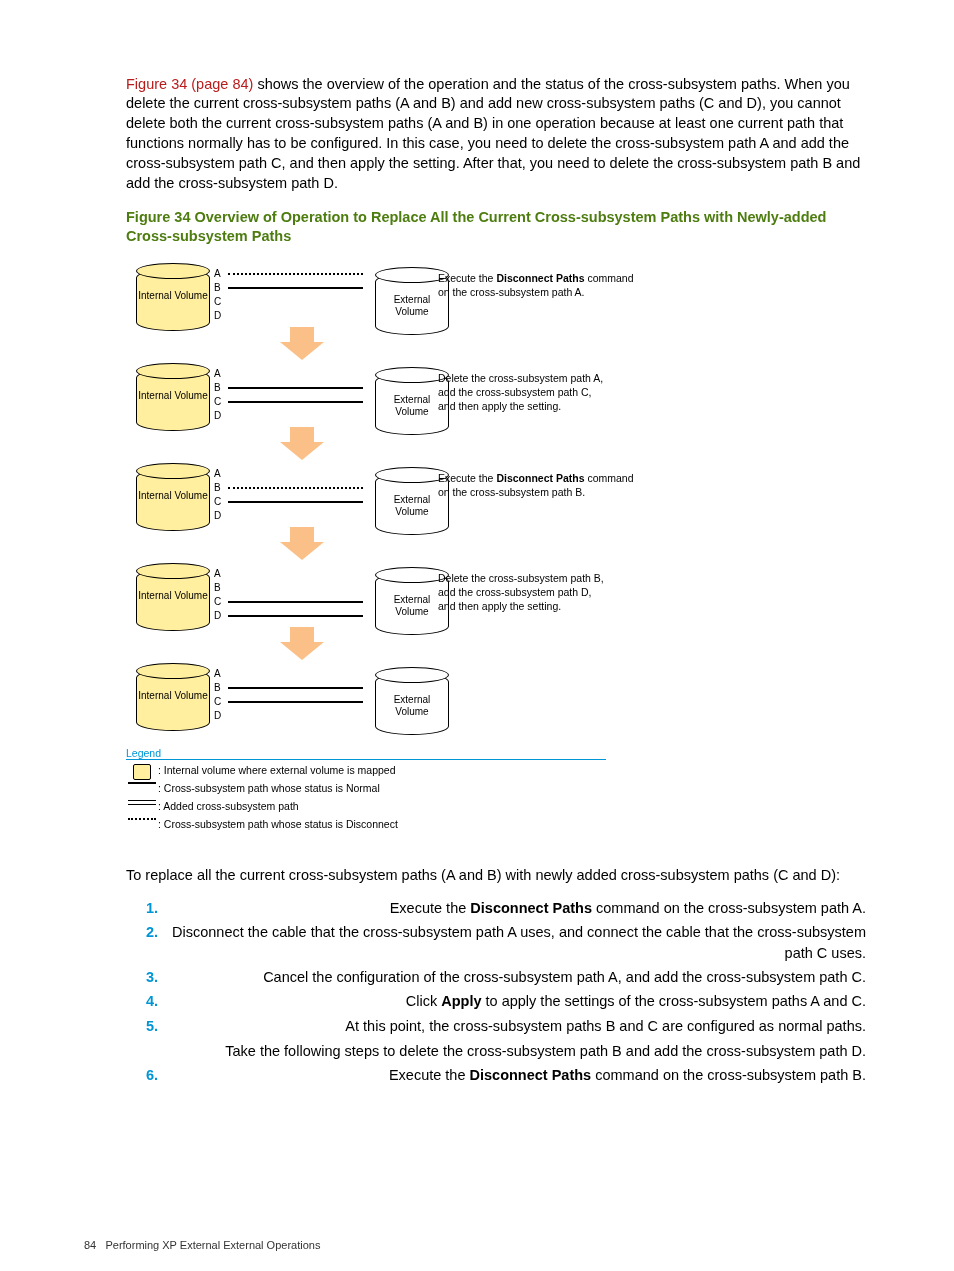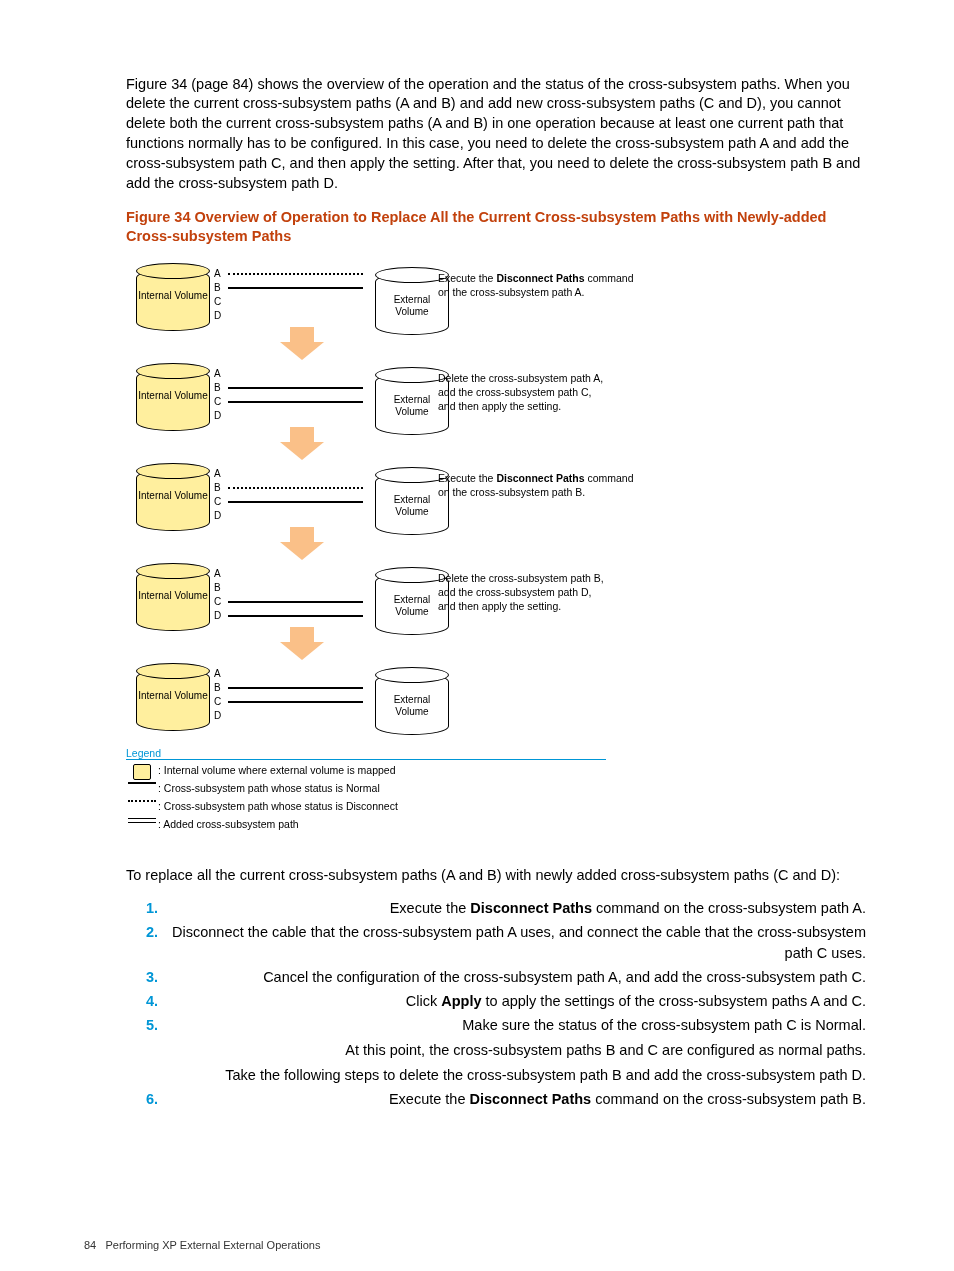--- a/index.html
+++ b/index.html
@@ -15,23 +15,23 @@
     height: 1271px;
     box-sizing: border-box;
     padding: 60px 88px 34px 126px;
     position: relative;
   }
   .body-text {
     font-size: 14.5px;
     line-height: 1.37;
     margin-bottom: 12px;
   }
-  .body-text a { color: #000000; text-decoration: none; }
+  .body-text a { color: #b91c1c; text-decoration: none; }
   .fig-caption {
-    color: #c2410c;
+    color: #4d7c0f;
     font-weight: bold;
     font-size: 14.5px;
     line-height: 1.35;
     margin: 14px 0 10px 0;
   }
   
   .figure { margin: 4px 0 10px 0; }
   .stage-row { position: relative; height: 100px; }
   .cyl {
     position: absolute;
@@ -272,41 +272,40 @@
         <span>: Internal volume where external volume is mapped</span>
       </div>
     <div class="legend-row">
         <span class="lg-sw">
           <span class="sw-solid"></span>
         </span>
         <span>: Cross-subsystem path whose status is Normal</span>
       </div>
     <div class="legend-row">
         <span class="lg-sw">
+          <span class="sw-double"></span>
+        </span>
+        <span>: Added cross-subsystem path</span>
+      </div>
+    <div class="legend-row">
+        <span class="lg-sw">
           <span class="sw-dotted"></span>
         </span>
         <span>: Cross-subsystem path whose status is Disconnect</span>
-      </div>
-    <div class="legend-row">
-        <span class="lg-sw">
-          <span class="sw-double"></span>
-        </span>
-        <span>: Added cross-subsystem path</span>
       </div>
   </div>
 
   <p class="body-text" style="margin-top:30px;">To replace all the current cross-subsystem paths (A and B) with newly added cross-subsystem paths (C and D):</p>
 
   <ol class="steps">
     <li><span>Execute the </span><b>Disconnect Paths</b><span> command on the cross-subsystem path A.</span></li>
     <li>Disconnect the cable that the cross-subsystem path A uses, and connect the cable that the cross-subsystem path C uses.</li>
     <li>Cancel the configuration of the cross-subsystem path A, and add the cross-subsystem path C.</li>
     <li><span>Click </span><b>Apply</b><span> to apply the settings of the cross-subsystem paths A and C.</span></li>
     <li>
-      <span>Make sure the status of the cross-subsystem path C is Normal.</span>
       <div class="sub">At this point, the cross-subsystem paths B and C are configured as normal paths.</div>
       <div class="sub">Take the following steps to delete the cross-subsystem path B and add the cross-subsystem path D.</div>
     </li>
     <li><span>Execute the </span><b>Disconnect Paths</b><span> command on the cross-subsystem path B.</span></li>
   </ol>
 
   <div class="footer">
     <span>84</span>&nbsp;&nbsp;&nbsp;<span>Performing XP External External Operations</span>
   </div>
 </div>

